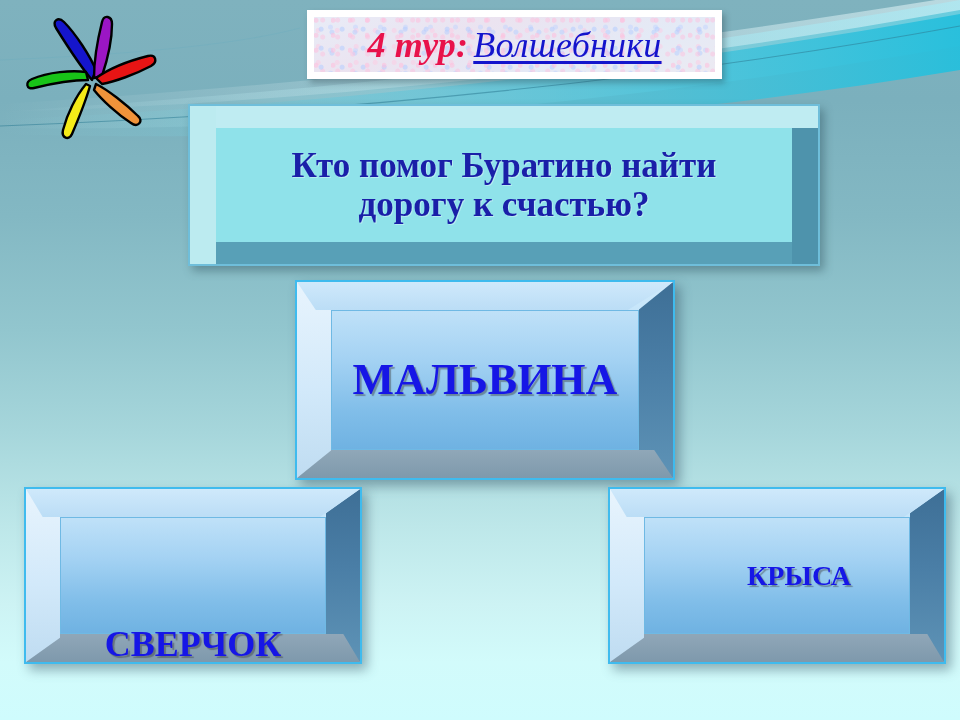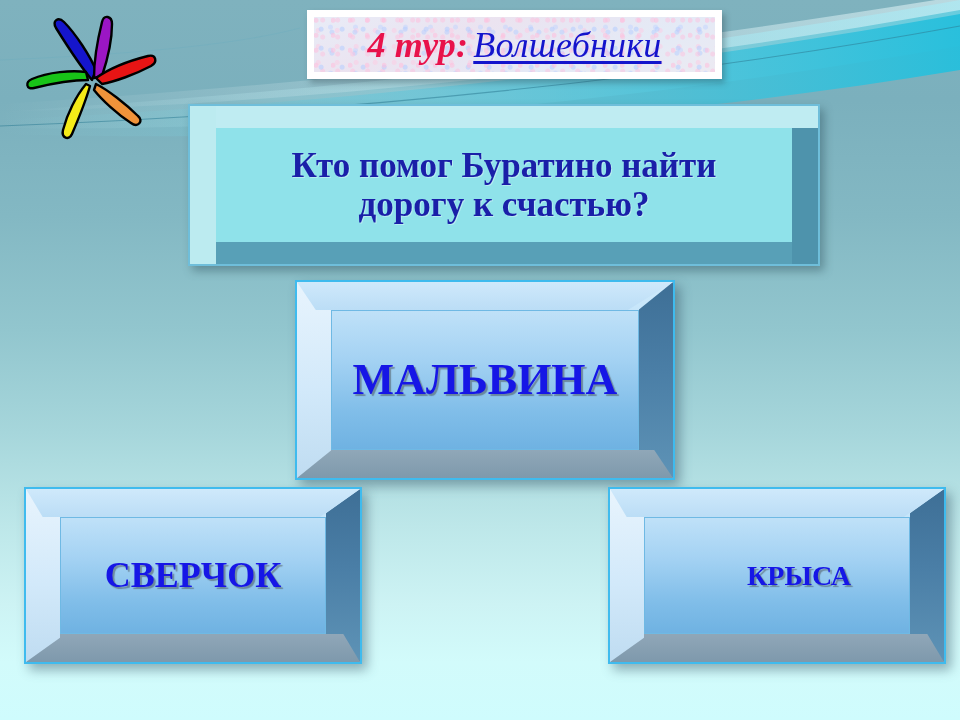--- a/index.html
+++ b/index.html
@@ -198,20 +198,21 @@
     filter: drop-shadow(5px 6px 6px rgba(30,60,80,.40));
   }
   #answer-plate-0 .label { font-size: 44px; }
 
   #answer-plate-1 {
     left: 24px;
     top: 487px;
     width: 338px;
     height: 177px;
     filter: drop-shadow(5px 6px 6px rgba(30,60,80,.40));
+    align-items: flex-end;
   }
   #answer-plate-1 .label { font-size: 36px; }
 
   #answer-plate-2 {
     left: 608px;
     top: 487px;
     width: 338px;
     height: 177px;
     filter: drop-shadow(5px 6px 6px rgba(30,60,80,.40));
   }

